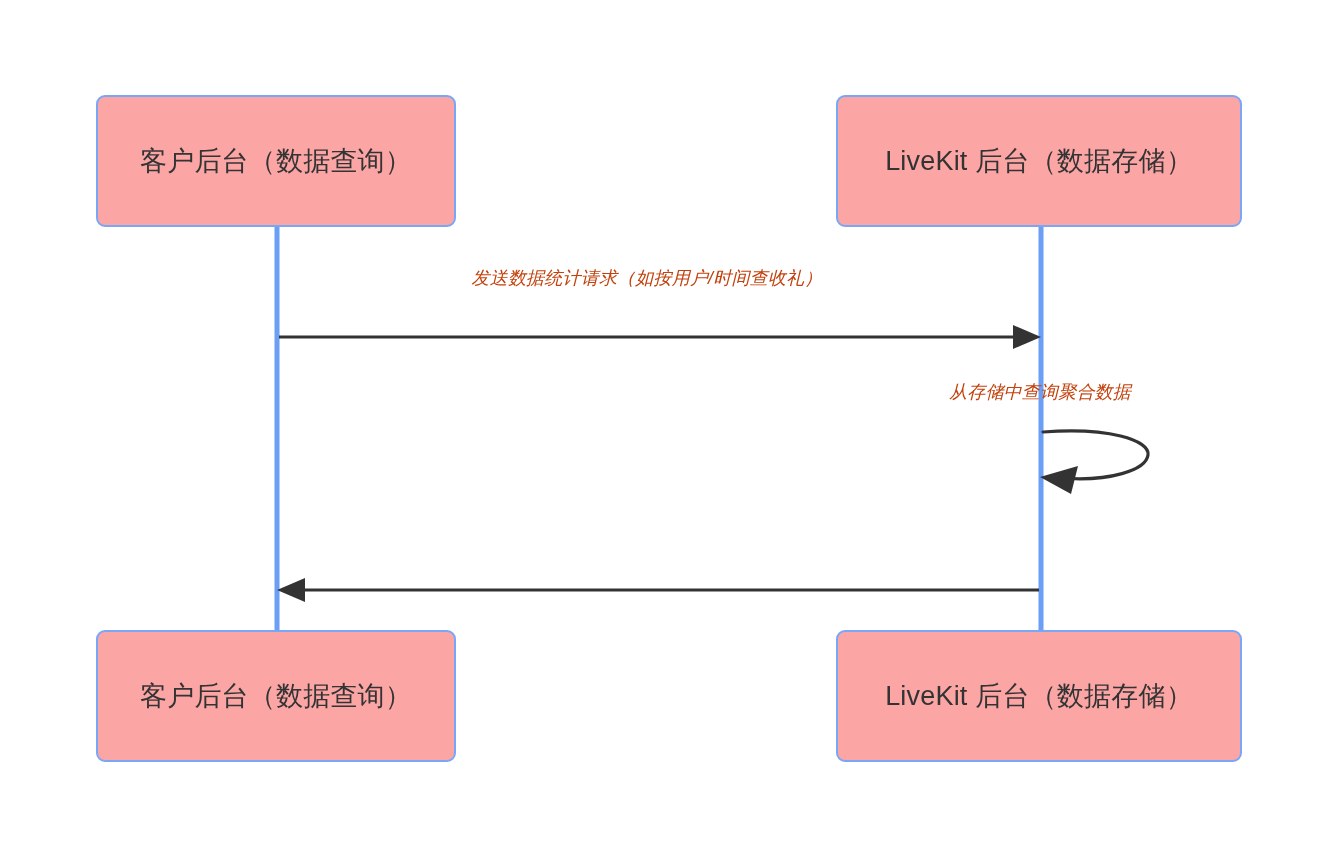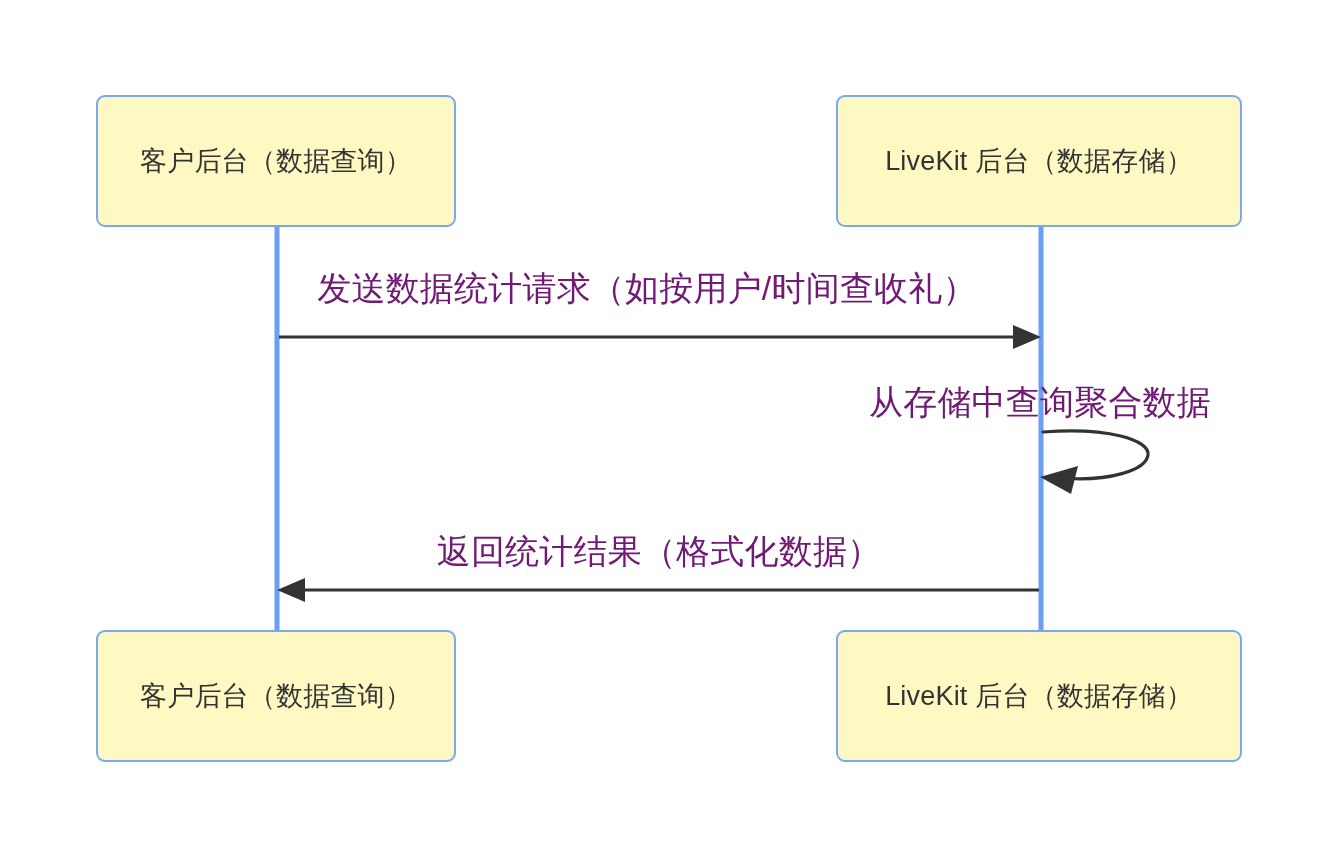--- a/index.html
+++ b/index.html
@@ -22,42 +22,43 @@
     position: absolute;
     top: 0;
     left: 0;
     width: 1340px;
     height: 856px;
     pointer-events: none;
   }
   .participant-box {
     position: absolute;
     box-sizing: border-box;
-    background: #fef9c3;
+    background: #fca5a5;
     border: 2px solid #7aa7f5;
     border-radius: 9px;
     display: flex;
     align-items: center;
     justify-content: center;
   }
   .participant-label {
     color: #333333;
     font-size: 27px;
     line-height: 1.2;
     white-space: nowrap;
     letter-spacing: 0.2px;
   }
   .msg-label {
     position: absolute;
-    color: #701a75;
-    font-size: 34px;
+    color: #c2410c;
+    font-size: 18px;
     line-height: 1.2;
     white-space: nowrap;
     transform: translateX(-50%);
     letter-spacing: 0.2px;
+    font-style: italic;
   }
 </style>
 </head>
 <body>
 
 <div id="canvas">
 
   <svg class="svg-layer" viewBox="0 0 1340 856" xmlns="http://www.w3.org/2000/svg">
 
     <line x1="277" y1="227" x2="277" y2="631" stroke="#6b9ef5" stroke-width="5"></line>
@@ -94,15 +95,14 @@
   </div>
 
   <div class="participant-box" style="left:836px; top:630px; width:406px; height:132px;">
     <span class="participant-label">LiveKit 后台（数据存储）</span>
   </div>
 
   <div class="msg-label" style="left:647px; top:268px;">发送数据统计请求（如按用户/时间查收礼）</div>
 
   <div class="msg-label" style="left:1040px; top:382px;">从存储中查询聚合数据</div>
 
-  <div class="msg-label" style="left:659px; top:531px;">返回统计结果（格式化数据）</div>
 
 </div>
 
 </body></html>

